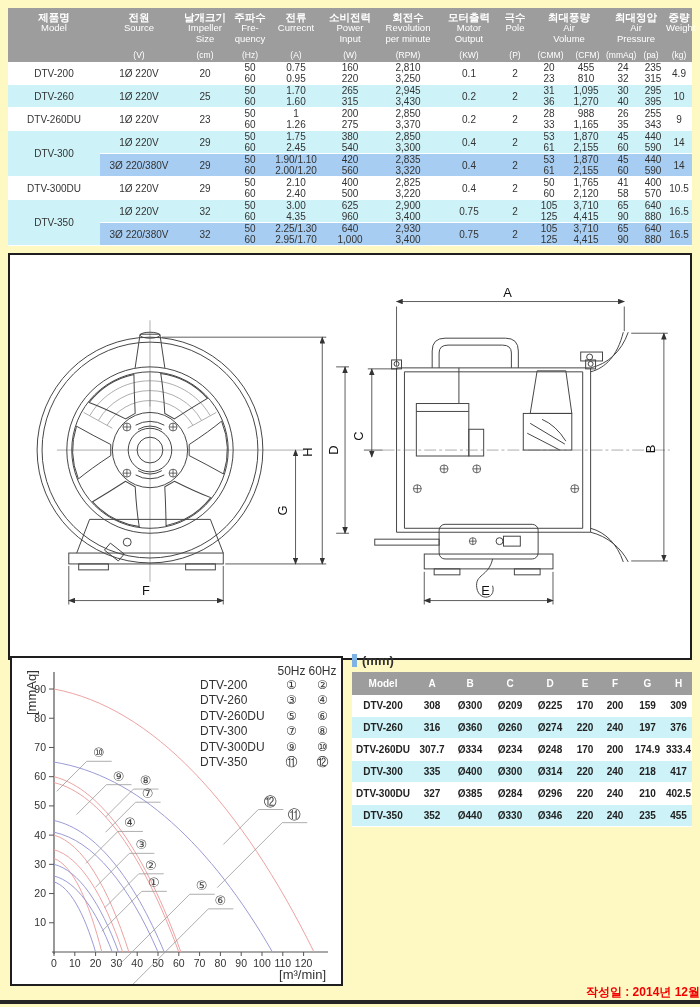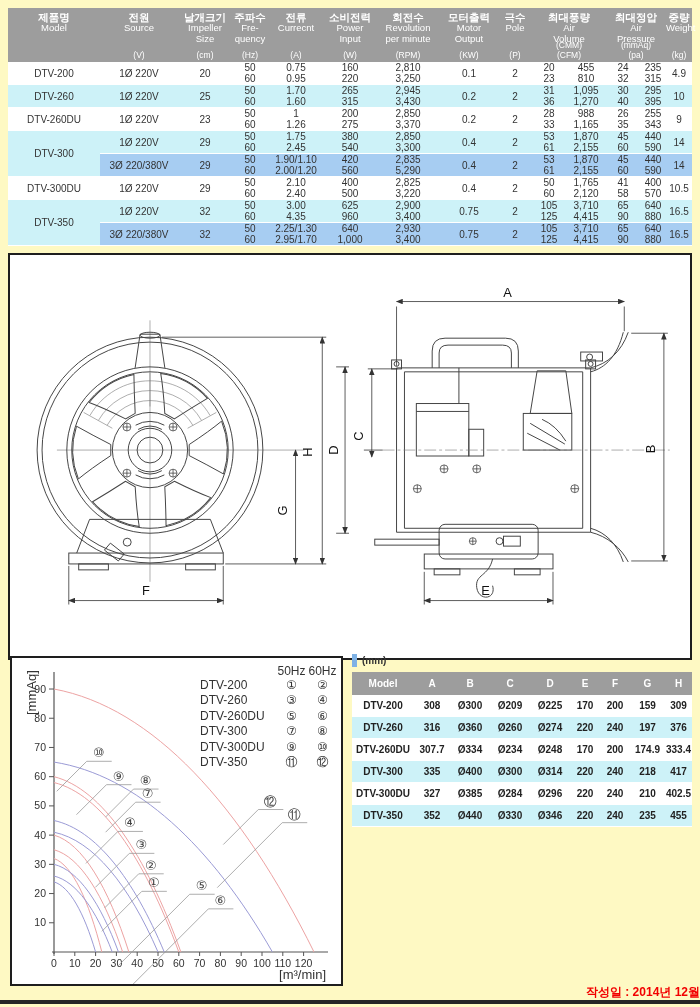--- a/index.html
+++ b/index.html
@@ -4,21 +4,21 @@
 <style>
   html,body{margin:0;padding:0;background:#fff;}
   .page{position:relative;width:700px;height:1007px;background:#fef9c3;overflow:hidden;
         font-family:"Liberation Sans","DejaVu Sans",sans-serif;}
   
   .spec{position:absolute;left:8px;top:8px;width:684px;border-collapse:collapse;table-layout:fixed;}
   .spec th{background:#9d9d9d;color:#fff;font-weight:normal;padding:0;height:54px;vertical-align:top;position:relative;}
   .spec th .k{font-weight:bold;font-size:10.5px;padding-top:3px;line-height:12px;}
   .spec th .e{font-size:9.5px;line-height:10.5px;}
   .spec th .u{position:absolute;bottom:2px;left:0;width:100%;font-size:8.5px;}
-  .spec th .u2{position:absolute;bottom:2px;left:0;width:100%;font-size:8.5px;display:flex;flex-direction:column;}
+  .spec th .u2{position:absolute;bottom:2px;left:0;width:100%;font-size:8.5px;display:flex;}
   .spec th .u2 span{flex:1;}
   .spec td{border-bottom:1px solid #fff;text-align:center;font-size:10px;color:#333;
            padding:0;line-height:11px;vertical-align:middle;height:22px;background:#fff;}
   .spec tr.cy>td{background:#cdf2f8;}
   .spec tr.bl>td{background:#a7cdf2;}
   .spec td.keep{background:#cdf2f8;}
   
   .draw{position:absolute;left:8px;top:253px;width:684px;height:407px;border:2px solid #1e1e1e;box-sizing:border-box;background:#fff;}
   .draw svg{display:block;width:680px;height:403px;}
   
@@ -28,21 +28,21 @@
   .legend .hd{display:flex;margin-left:76px;align-items:center;}
   .legend .hd span{width:31px;text-align:center;}
   .legend .row{display:flex;height:15.4px;line-height:15.4px;}
   .legend .row .mdl{width:76px;}
   .legend .row .c{width:31px;text-align:center;font-size:12px;}
   
   .dimpanel{position:absolute;left:352px;top:652px;width:340px;}
   .dimtitle{display:flex;align-items:center;height:16px;margin-bottom:4px;}
   .dimbar{width:5px;height:13px;background:#7fb2e5;margin-right:5px;}
   .dimword{font-size:13.5px;font-weight:bold;color:#111;flex:1;}
-  .dimunit{font-size:10px;font-weight:bold;color:#333;}
+  .dimunit{font-size:13px;font-weight:bold;color:#333;}
   .dim{border-collapse:collapse;table-layout:fixed;width:340px;}
   .dim th{background:#9d9d9d;color:#fff;font-size:10px;font-weight:bold;height:23px;padding:0;}
   .dim td{border-bottom:1px solid #fff;text-align:center;font-size:10px;font-weight:bold;color:#222;
           height:21px;padding:0;background:#fff;}
   .dim tr.cy>td{background:#cdf2f8;}
   
   .footnote{position:absolute;left:26px;top:984px;font-size:10.5px;font-weight:bold;color:#f20000;}
   .footdate{position:absolute;right:0;top:984px;font-size:12px;font-weight:bold;color:#f20000;}
   .botbar{position:absolute;left:0;top:1000px;width:700px;height:4px;background:#262626;}
   
@@ -320,21 +320,21 @@
         <td>
             <div>1.90/1.10</div>
             <div>2.00/1.20</div>
           </td>
         <td>
             <div>420</div>
             <div>560</div>
           </td>
         <td>
             <div>2,835</div>
-            <div>5,290</div>
+            <div>3,320</div>
           </td>
         <td>0.4</td>
         <td>2</td>
         <td>
             <div>53</div>
             <div>61</div>
           </td>
         <td>
             <div>1,870</div>
             <div>2,155</div>

